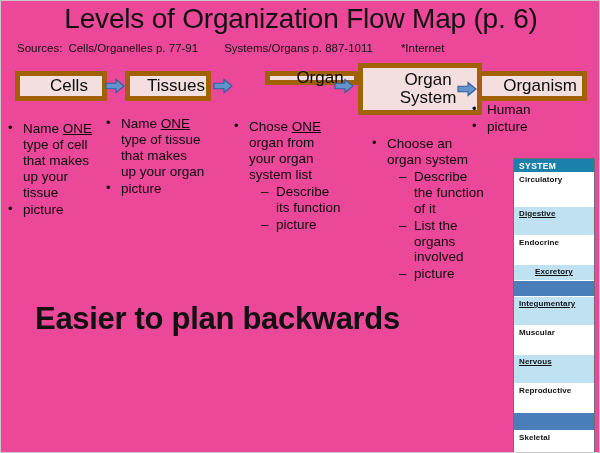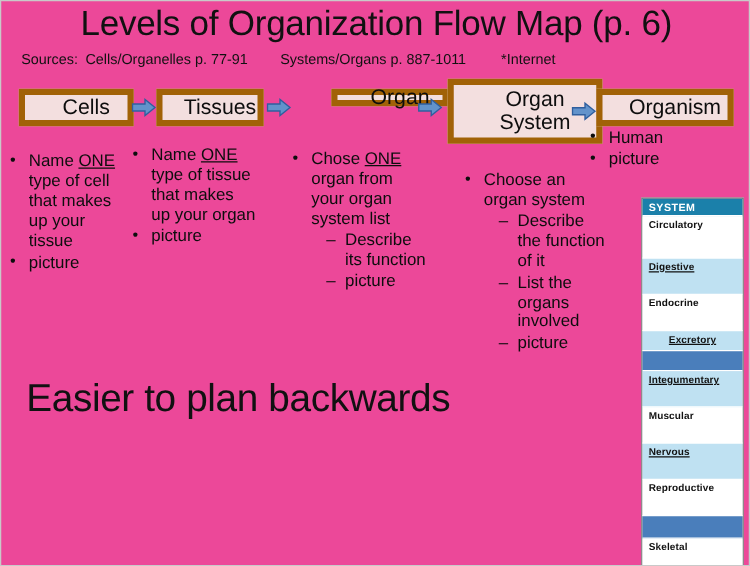--- a/index.html
+++ b/index.html
@@ -122,24 +122,24 @@
 
   #col-1 { left: 6px;   top: 120px; width: 98px; }
   #col-2 { left: 104px; top: 115px; width: 100px; }
   #col-3 { left: 232px; top: 118px; width: 108px; }
   #col-4 { left: 370px; top: 135px; width: 118px; }
   #col-5 { left: 470px; top: 101px; width: 112px; }
 
   
   #note {
     position: absolute;
-    left: 20px;
+    left: 34px;
     top: 300px;
     font-size: 31px;
-    font-weight: 400;
+    font-weight: 700;
     color: #111111;
     white-space: nowrap;
     letter-spacing: -0.3px;
   }
 
   
   #system-table {
     position: absolute;
     left: 512px;
     top: 157px;

